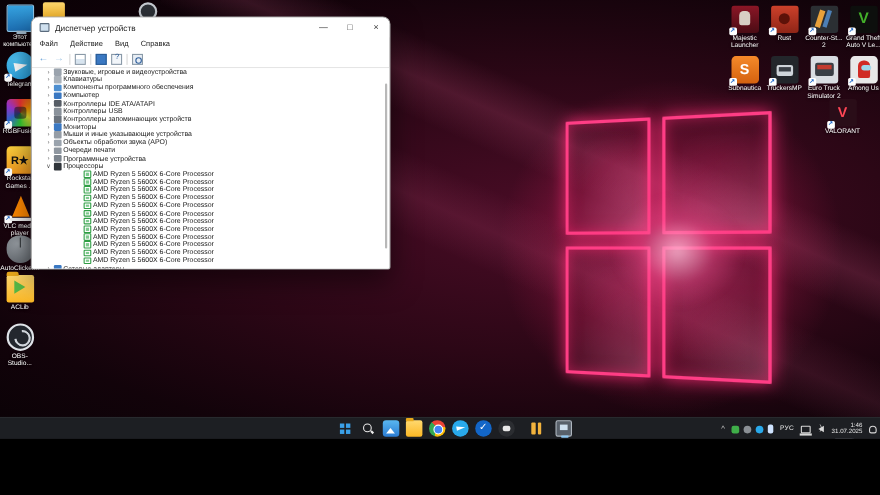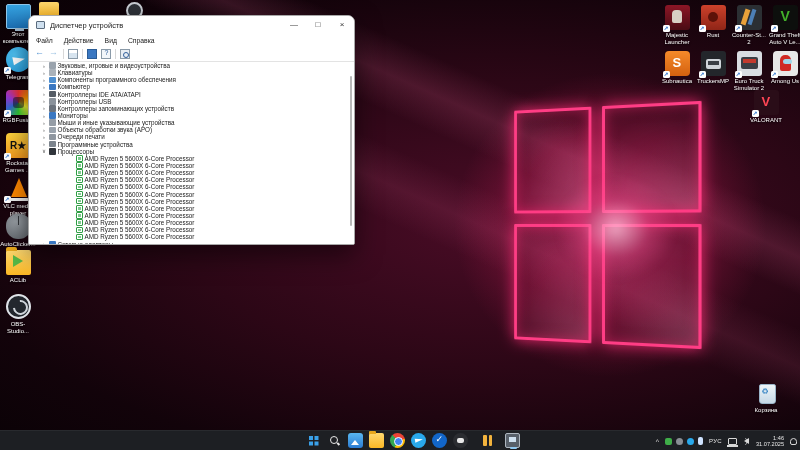--- a/index.html
+++ b/index.html
@@ -1,17 +1,17 @@
 <!DOCTYPE html>
 <html><head>
 <meta charset="utf-8">
 <style>
   html,body{margin:0;padding:0;background:#000;}
   *{box-sizing:border-box;font-family:"Liberation Sans",sans-serif;}
-  .screen{position:relative;width:800px;height:450px;overflow:hidden;background:#0a0307;}
+  .screen{position:relative;width:800px;height:399px;overflow:hidden;background:#0a0307;}
 
   
   .wallpaper{position:absolute;left:0;top:0;right:0;bottom:20px;overflow:hidden;
     background:radial-gradient(ellipse at 62% 52%, #4a0c26 0%, #2c0716 45%, #12030a 78%, #0a0206 100%);}
   .wp-glow{position:absolute;left:410px;top:30px;width:400px;height:390px;
     background:radial-gradient(closest-side, rgba(255,70,140,.5), rgba(255,40,110,.2) 48%, transparent 78%);}
   .wp-ray{position:absolute;width:900px;height:70px;left:120px;
     background:linear-gradient(transparent, rgba(255,110,165,.16), transparent);}
   .wp-ray.r1{top:120px;transform:rotate(24deg);}
   .wp-ray.r2{top:230px;transform:rotate(24deg);opacity:.7;}

